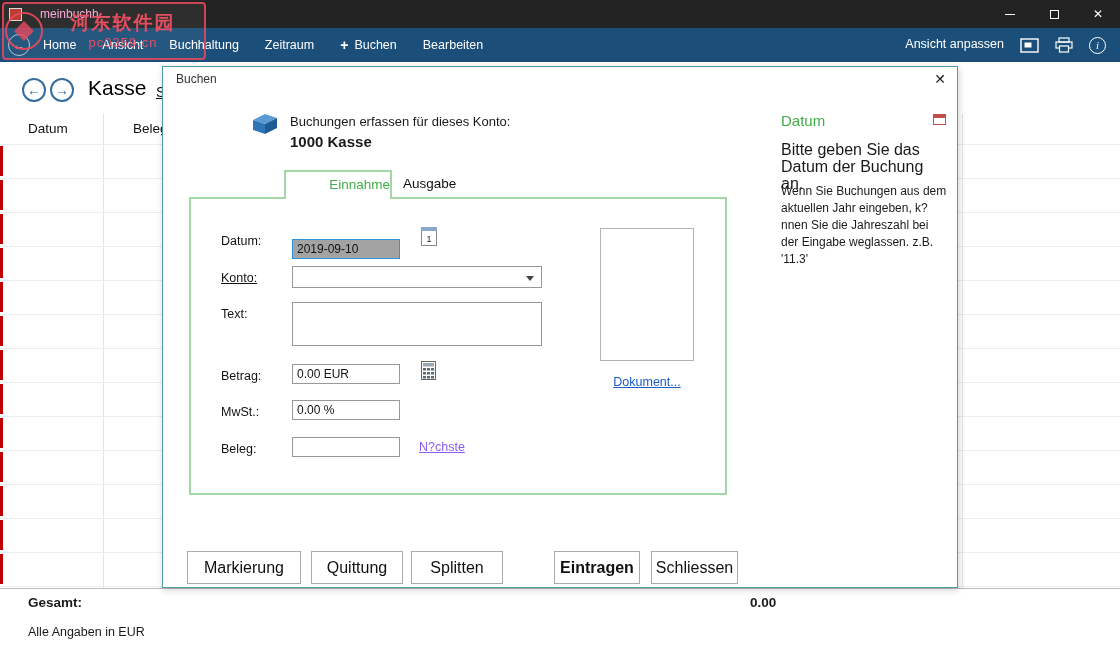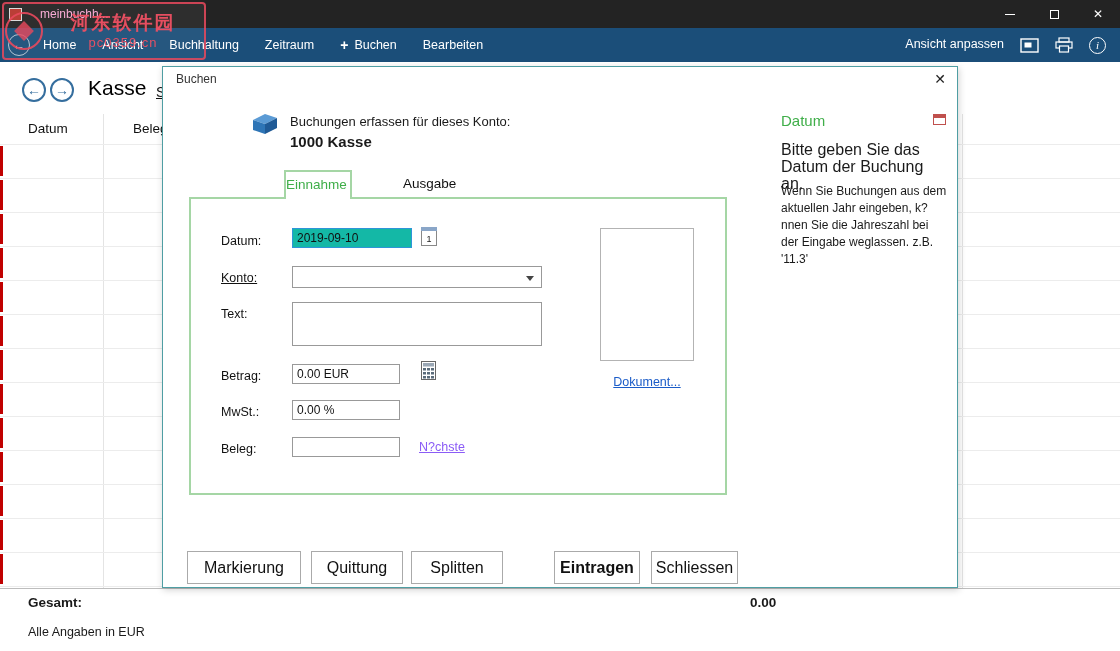--- a/index.html
+++ b/index.html
@@ -58,37 +58,37 @@
 
   
   #dialog{position:absolute;left:162px;top:66px;width:796px;height:522px;background:#fff;
           border:1px solid #4f9ea3;box-shadow:1px 2px 7px rgba(0,0,0,.18);z-index:40}
   #dlg-title{position:absolute;left:13px;top:5px;font-size:12px;color:#333}
   #dlg-close{position:absolute;right:11px;top:4px;font-size:14px;color:#222}
   .book-icon{position:absolute;left:86px;top:42px}
   #dlg-intro{position:absolute;left:127px;top:47px;font-size:13px}
   #dlg-account{position:absolute;left:127px;top:66px;font-size:15px;font-weight:bold}
 
-  #tab-einnahme{position:absolute;left:121px;top:103px;width:68px;height:29px;border:2px solid #a5d6a5;
+  #tab-einnahme{position:absolute;left:121px;top:103px;width:108px;height:29px;border:2px solid #a5d6a5;
                 border-bottom:none;background:#fff;z-index:2;color:#3fae49;font-size:13.5px;
-                text-align:left;line-height:26px}
+                text-align:right;line-height:26px}
   #tab-ausgabe{position:absolute;left:240px;top:109px;font-size:13.5px;color:#111}
   #green-panel{position:absolute;left:26px;top:130px;width:538px;height:298px;border:2px solid #a5d6a5;z-index:1;background:transparent}
 
   .fl{position:absolute;left:58px;font-size:12.5px;color:#111;white-space:nowrap}
   #lbl-datum{top:167px}
   #lbl-konto{top:204px;text-decoration:underline}
   #lbl-text{top:240px}
   #lbl-betrag{top:302px}
   #lbl-mwst{top:338px}
   #lbl-beleg{top:375px}
 
   .inp{position:absolute;left:129px;height:20px;border:1px solid #999;font-size:12px;padding:0 4px;
        font-family:inherit;background:#fff;color:#111;z-index:3}
-  #inp-datum{top:161px;width:120px;background:#14b8a6;border-color:#2e95d8}
+  #inp-datum{top:172px;width:108px;background:#a3a3a3;border-color:#2e95d8}
   #inp-betrag{top:297px;width:108px}
   #inp-mwst{top:333px;width:108px}
   #inp-beleg{top:370px;width:108px}
   #cmb-konto{position:absolute;left:129px;top:199px;width:250px;height:22px;border:1px solid #999;background:#fff;z-index:3}
   #cmb-konto::after{content:"";position:absolute;right:7px;top:9px;border-left:4px solid transparent;
                     border-right:4px solid transparent;border-top:5px solid #444}
   #txt-text{position:absolute;left:129px;top:235px;width:250px;height:44px;border:1px solid #999;
             resize:none;font-family:inherit;font-size:12px;z-index:3}
 
   #cal-icon{position:absolute;left:258px;top:160px;width:16px;height:19px;border:1px solid #888;

